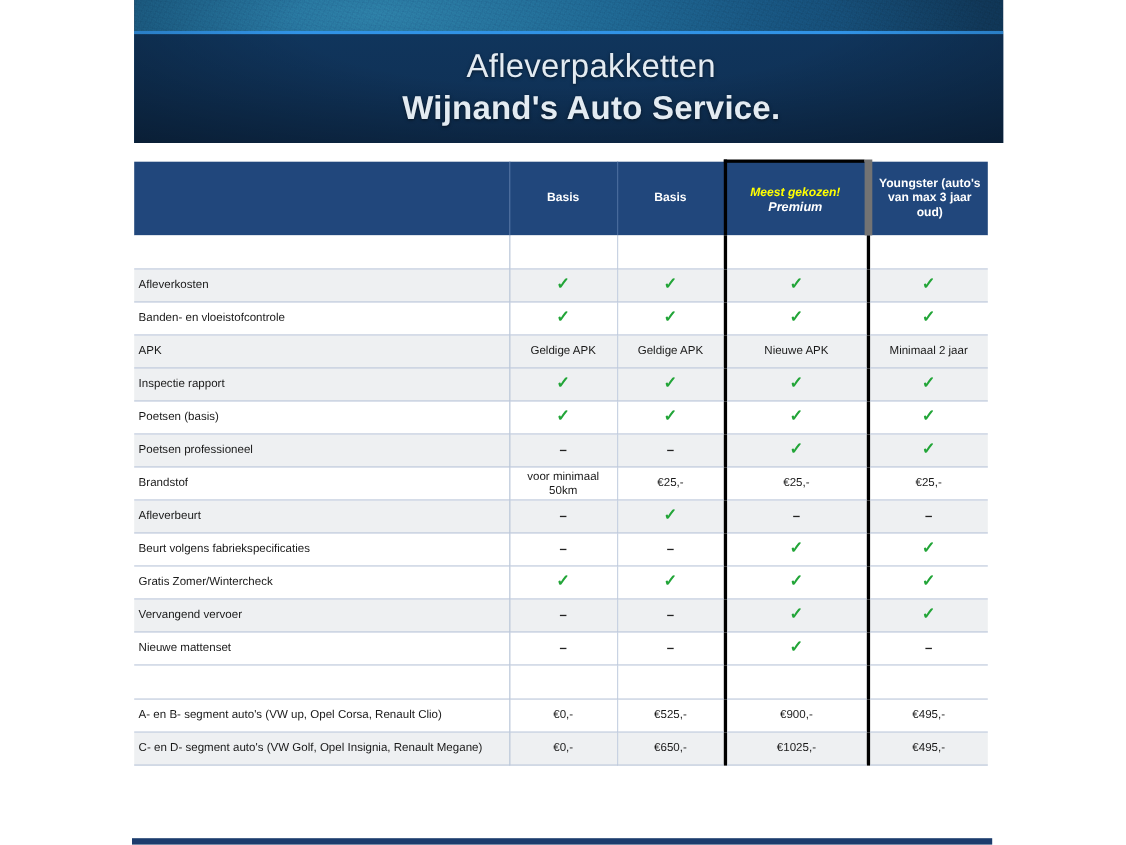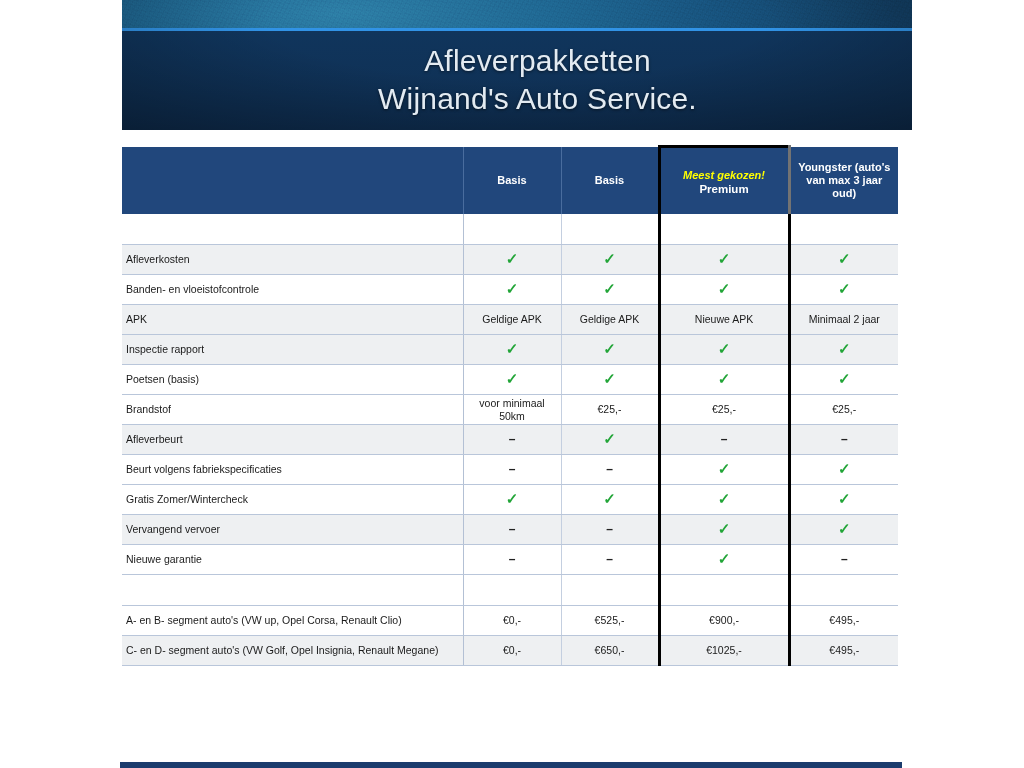--- a/index.html
+++ b/index.html
@@ -70,21 +70,21 @@
     color: #e3ebf2;
     font-family: "Liberation Sans", sans-serif;
     font-weight: 400;
     font-size: 30px;
     line-height: 38px;
     letter-spacing: .2px;
     text-shadow: 0 1px 3px rgba(0,0,0,.55);
     z-index: 5;
     margin-left: 41px;
   }
-  #banner-title .l2 { display: block; }
+  #banner-title .l2 { display: block; font-weight: bold; }
 
   
   #table-wrap {
     position: absolute;
     left: 122px;
     top: 145px;
     width: 776px;
   }
   table.cmp {
     border-collapse: collapse;
@@ -107,34 +107,34 @@
     padding: 2px 4px;
     text-align: center;
     vertical-align: middle;
     border-right: 1px solid #4a6d9e;
     line-height: 13px;
   }
   thead th.h-feature { border-right: 1px solid #4a6d9e; }
   thead th.h-last { border-right: none; }
   thead th.h-prem {
     border-left: 3px solid #000000;
-    border-right: 3px solid #737373;
+    border-right: 7px solid #737373;
     border-top: 3px solid #000000;
     padding-top: 4px;
   }
   .badge {
     display: block;
     color: #ffff00;
     font-style: italic;
     font-weight: bold;
     font-size: 11px;
     line-height: 13px;
     margin-bottom: 1px;
   }
-  .pkgname { display: block; font-weight: bold; font-size: 11.5px; }
+  .pkgname { display: block; font-weight: bold; font-size: 11.5px; font-style: italic; }
 
   
   tbody td {
     height: 27px;
     font-size: 10.5px;
     color: #1a1a1a;
     text-align: center;
     vertical-align: middle;
     border-bottom: 1px solid #b9c6da;
     border-right: 1px solid #c4cfe0;
@@ -262,20 +262,27 @@
             <td class="prem"><span class="chk">✓</span></td>
             <td class="last"><span class="chk">✓</span></td>
           </tr>
           <tr>
             <td class="feature">Poetsen (basis)</td>
             <td><span class="chk">✓</span></td>
             <td><span class="chk">✓</span></td>
             <td class="prem"><span class="chk">✓</span></td>
             <td class="last"><span class="chk">✓</span></td>
           </tr>
+          <tr class="alt">
+            <td class="feature">Poetsen professioneel</td>
+            <td><span class="dash">–</span></td>
+            <td><span class="dash">–</span></td>
+            <td class="prem"><span class="chk">✓</span></td>
+            <td class="last"><span class="chk">✓</span></td>
+          </tr>
           <tr>
             <td class="feature">Brandstof</td>
             <td>voor minimaal 50km</td>
             <td>€25,-</td>
             <td class="prem">€25,-</td>
             <td class="last">€25,-</td>
           </tr>
           <tr class="alt">
             <td class="feature">Afleverbeurt</td>
             <td><span class="dash">–</span></td>
@@ -298,21 +305,21 @@
             <td class="last"><span class="chk">✓</span></td>
           </tr>
           <tr class="alt">
             <td class="feature">Vervangend vervoer</td>
             <td><span class="dash">–</span></td>
             <td><span class="dash">–</span></td>
             <td class="prem"><span class="chk">✓</span></td>
             <td class="last"><span class="chk">✓</span></td>
           </tr>
           <tr>
-            <td class="feature">Nieuwe garantie</td>
+            <td class="feature">Nieuwe mattenset</td>
             <td><span class="dash">–</span></td>
             <td><span class="dash">–</span></td>
             <td class="prem"><span class="chk">✓</span></td>
             <td class="last"><span class="dash">–</span></td>
           </tr>
           <tr class="spacer">
             <td class="feature"></td>
             <td></td>
             <td></td>
             <td class="prem"></td>

